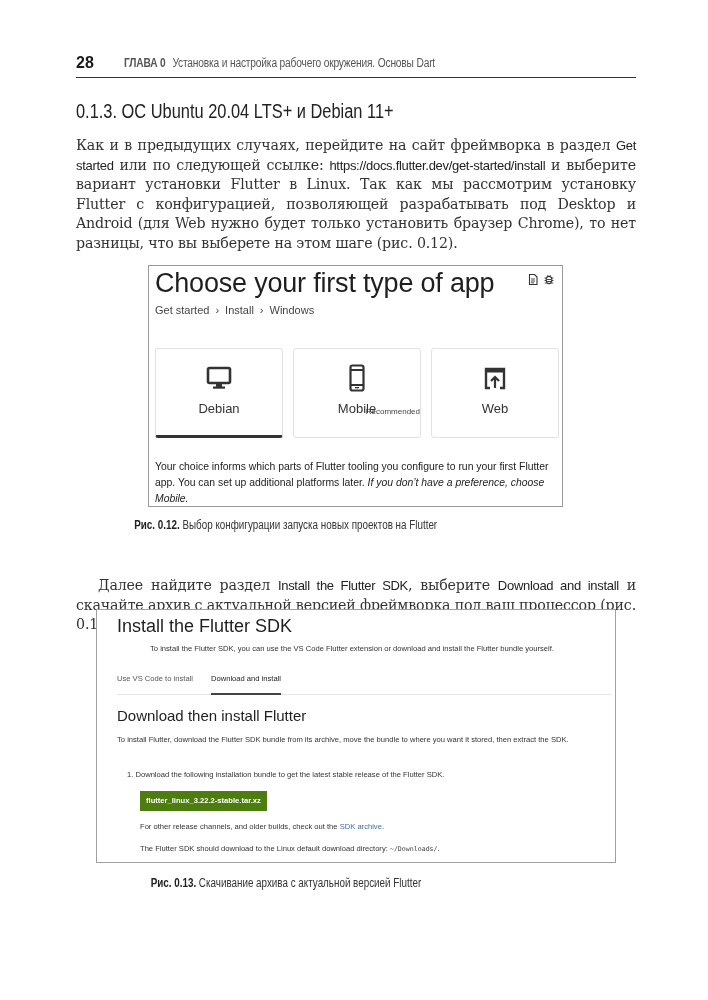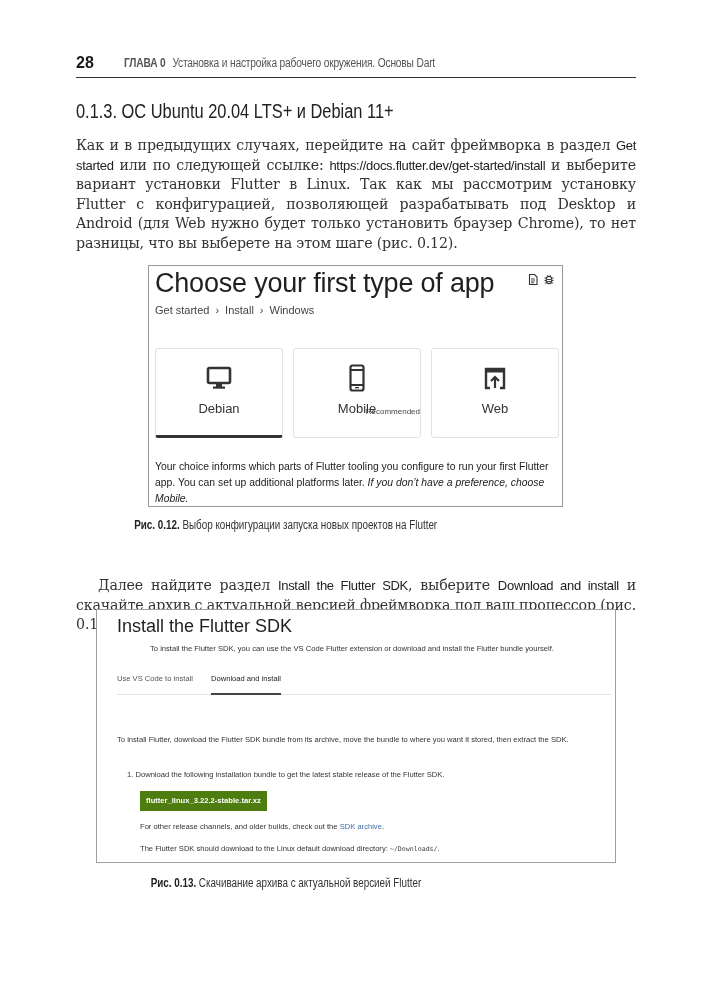--- a/index.html
+++ b/index.html
@@ -135,20 +135,21 @@
 
 <p class="para para2"><span>Далее найдите раздел </span><span class="ui">Install the Flutter SDK</span><span>, выберите </span><span class="ui">Download and install</span><span> и скачайте архив с актуальной версией фреймворка под ваш процессор (рис. 0.13).</span></p>
 
 <div class="fig13">
   <div class="h1">Install the Flutter SDK</div>
   <div class="intro">To install the Flutter SDK, you can use the VS Code Flutter extension or download and install the Flutter bundle yourself.</div>
   <div class="tabs">
     <div class="tab">Use VS Code to install</div>
     <div class="tab active">Download and install</div>
   </div>
+  <div class="h2">Download then install Flutter</div>
   <div class="p">To install Flutter, download the Flutter SDK bundle from its archive, move the bundle to where you want it stored, then extract the SDK.</div>
   <div class="step">1. Download the following installation bundle to get the latest stable release of the Flutter SDK.</div>
   <div class="dl-btn">flutter_linux_3.22.2-stable.tar.xz</div>
   <div class="other"><span>For other release channels, and older builds, check out the </span><a>SDK archive</a><span>.</span></div>
   <div class="dir"><span>The Flutter SDK should download to the Linux default download directory: </span><code>~/Downloads/</code><span>.</span></div>
 </div>
 
 <div class="caption cap13"><span class="inner"><b>Рис. 0.13.</b><span> Скачивание архива с актуальной версией Flutter</span></span></div>
 
 </body></html>

